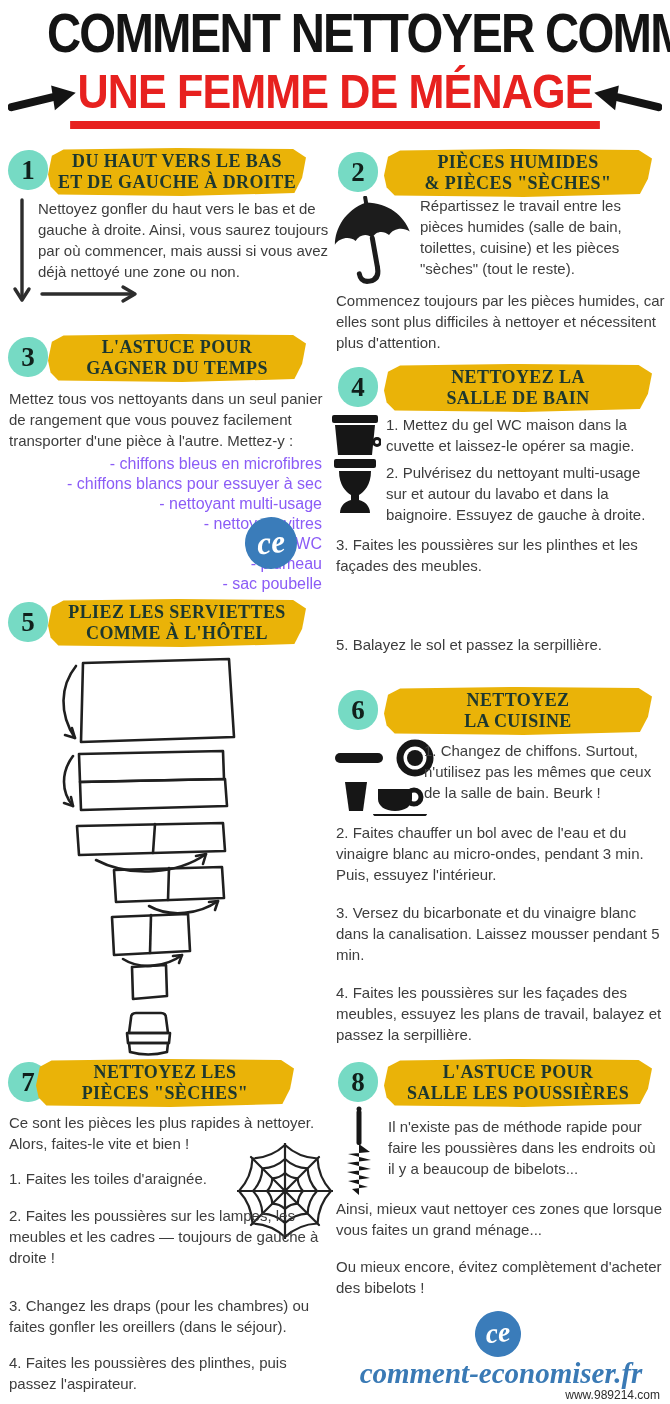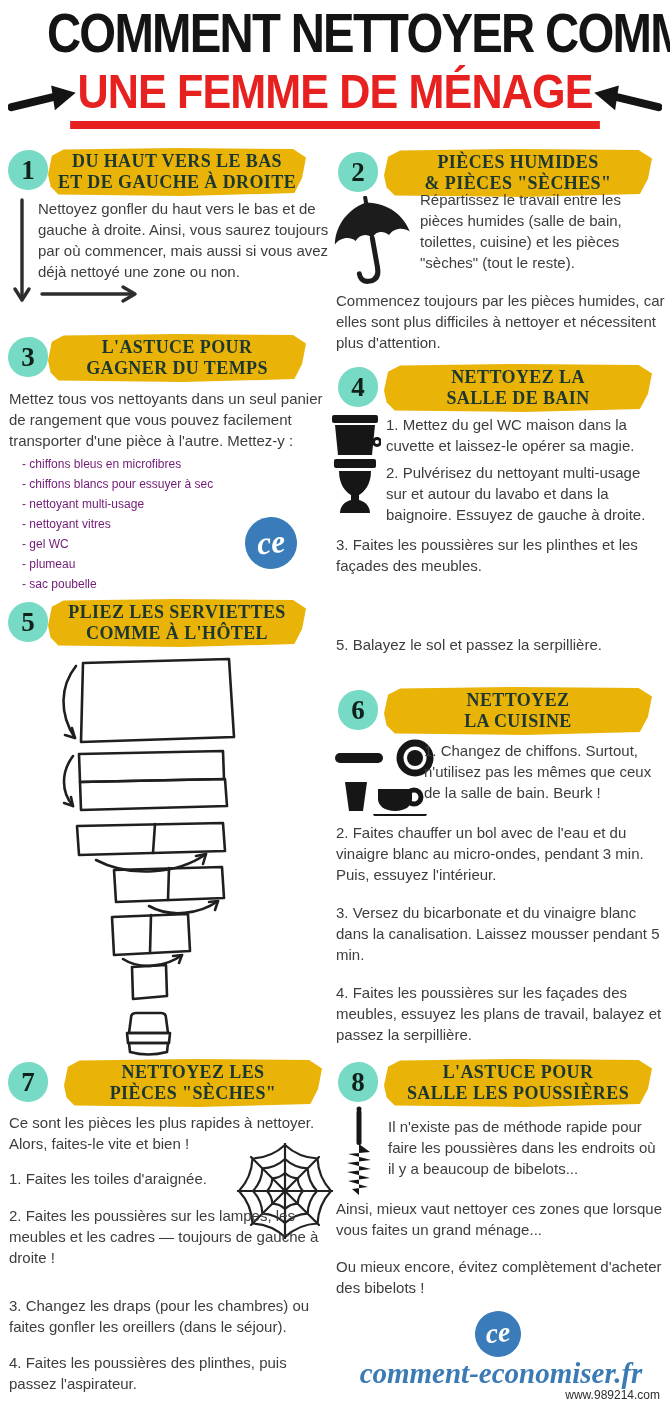--- a/index.html
+++ b/index.html
@@ -33,21 +33,21 @@
   .band {
     background:#eab308; text-align:center; color:#1c372f;
     font-family:"Liberation Serif", serif; font-weight:bold;
     font-size:18px; line-height:21px; letter-spacing:0.4px;
     padding-top:3px; height:48px;
     clip-path:polygon(0% 55%, 1.5% 16%, 6% 3%, 50% 0%, 95% 2%, 100% 20%, 98.5% 62%, 95.5% 94%, 52% 100%, 4% 97%, 1% 80%);
   }
   .body-txt {
     font-size:15px; line-height:21px; color:#3d3d3d;
   }
-  .list-txt { font-size:12px; line-height:20px; color:#701a75; }
+  .list-txt { font-size:16px; line-height:20px; color:#8b5cf6;text-align:right; }
   
   .ce-circle {
     background:#3a7cba; border-radius:50%; color:#ffffff; text-align:center;
     font-family:"Liberation Serif", serif; font-style:italic; font-weight:bold;
   }
   .footer-site {
     font-family:"Liberation Serif", serif; font-style:italic; font-weight:bold;
     color:#3a7ab5; font-size:29px; text-align:center; letter-spacing:0px;
   }
   .watermark { font-size:12px; color:#2c2c2c; }
@@ -96,21 +96,21 @@
     <div>&amp; PIÈCES "SÈCHES"</div>
   </div>
   <svg class="abs" style="left:331px; top:196px;" width="84" height="92" viewBox="0 0 84 92">
     <g transform="rotate(-10 42 46)">
       <path d="M42,6 C20,10 7,26 4,42 C10,36 20,36 25,42 C30,36 38,36 42,42 C46,36 54,36 59,42 C64,36 74,36 80,42 C77,26 64,10 42,6 Z" fill="#1c1c1c"></path>
       <path d="M42,1 L42,8" stroke="#1c1c1c" stroke-width="4" stroke-linecap="round"></path>
       <path d="M42,42 L42,72" stroke="#1c1c1c" stroke-width="5" stroke-linecap="round"></path>
       <path d="M42,72 q0,12 -10,12 q-9,0 -9,-9" stroke="#1c1c1c" stroke-width="5" fill="none" stroke-linecap="round"></path>
     </g>
   </svg>
-  <div class="abs body-txt" style="left:420px; top:189px; width:240px;">Répartissez le travail entre les pièces humides (salle de bain, toilettes, cuisine) et les pièces "sèches" (tout le reste).</div>
+  <div class="abs body-txt" style="left:420px; top:195px; width:240px;">Répartissez le travail entre les pièces humides (salle de bain, toilettes, cuisine) et les pièces "sèches" (tout le reste).</div>
   <div class="abs body-txt" style="left:336px; top:290px; width:330px;">Commencez toujours par les pièces humides, car elles sont plus difficiles à nettoyer et nécessitent plus d'attention.</div>
 
   <div class="abs num" style="left:8px; top:337px;">3</div>
   <div class="abs band" style="left:48px; top:334px; width:258px;">
     <div>L'ASTUCE POUR</div>
     <div>GAGNER DU TEMPS</div>
   </div>
   <div class="abs body-txt" style="left:9px; top:388px; width:328px;">Mettez tous vos nettoyants dans un seul panier de rangement que vous pouvez facilement transporter d'une pièce à l'autre. Mettez-y :</div>
   <div class="abs" style="left:22px; top:454px; width:300px;">
     <div class="list-txt">- chiffons bleus en microfibres</div>
@@ -186,21 +186,21 @@
     <circle cx="81" cy="61" r="7" fill="none" stroke="#161616" stroke-width="5"></circle>
     <path d="M45,53 L79,53 L79,63 C79,70 72,75 62,75 C52,75 45,70 45,63 Z" fill="#161616"></path>
     <path d="M40,78 L94,78 Q94,83 67,83 Q40,83 40,78 Z" fill="#161616"></path>
   </svg>
   <div class="abs body-txt" style="left:424px; top:740px; width:240px;">1. Changez de chiffons. Surtout, n'utilisez pas les mêmes que ceux de la salle de bain. Beurk !</div>
   <div class="abs body-txt" style="left:336px; top:822px; width:330px;">2. Faites chauffer un bol avec de l'eau et du vinaigre blanc au micro-ondes, pendant 3 min. Puis, essuyez l'intérieur.</div>
   <div class="abs body-txt" style="left:336px; top:902px; width:330px;">3. Versez du bicarbonate et du vinaigre blanc dans la canalisation. Laissez mousser pendant 5 min.</div>
   <div class="abs body-txt" style="left:336px; top:982px; width:330px;">4. Faites les poussières sur les façades des meubles, essuyez les plans de travail, balayez et passez la serpillière.</div>
 
   <div class="abs num" style="left:8px; top:1062px;">7</div>
-  <div class="abs band" style="left:64px; top:1059px; width:258px;">
+  <div class="abs band" style="left:36px; top:1059px; width:258px;">
     <div>NETTOYEZ LES</div>
     <div>PIÈCES "SÈCHES"</div>
   </div>
   <div class="abs body-txt" style="left:9px; top:1112px; width:328px;">Ce sont les pièces les plus rapides à nettoyer. Alors, faites-le vite et bien !</div>
   <svg class="abs" style="left:237px; top:1143px;" width="96" height="96" viewBox="0 0 96 96">
     <g transform="translate(48,48)" stroke="#222222" stroke-width="2.2" fill="none" stroke-linecap="round">
       <path d="M0,0 L48,0 M0,0 L34,34 M0,0 L0,48 M0,0 L-34,34 M0,0 L-48,0 M0,0 L-34,-34 M0,0 L0,-48 M0,0 L34,-34"></path>
       <path d="M46,0 Q33.3,13.8 32.5,32.5 Q13.8,33.3 0,46 Q-13.8,33.3 -32.5,32.5 Q-33.3,13.8 -46,0 Q-33.3,-13.8 -32.5,-32.5 Q-13.8,-33.3 0,-46 Q13.8,-33.3 32.5,-32.5 Q33.3,-13.8 46,0 Z"></path>
       <path d="M32,0 Q23.1,9.6 22.6,22.6 Q9.6,23.1 0,32 Q-9.6,23.1 -22.6,22.6 Q-23.1,9.6 -32,0 Q-23.1,-9.6 -22.6,-22.6 Q-9.6,-23.1 0,-32 Q9.6,-23.1 22.6,-22.6 Q23.1,-9.6 32,0 Z"></path>
       <path d="M18,0 Q12.9,5.4 12.7,12.7 Q5.4,12.9 0,18 Q-5.4,12.9 -12.7,12.7 Q-12.9,5.4 -18,0 Q-12.9,-5.4 -12.7,-12.7 Q-5.4,-12.9 0,-18 Q5.4,-12.9 12.7,-12.7 Q12.9,-5.4 18,0 Z"></path>

